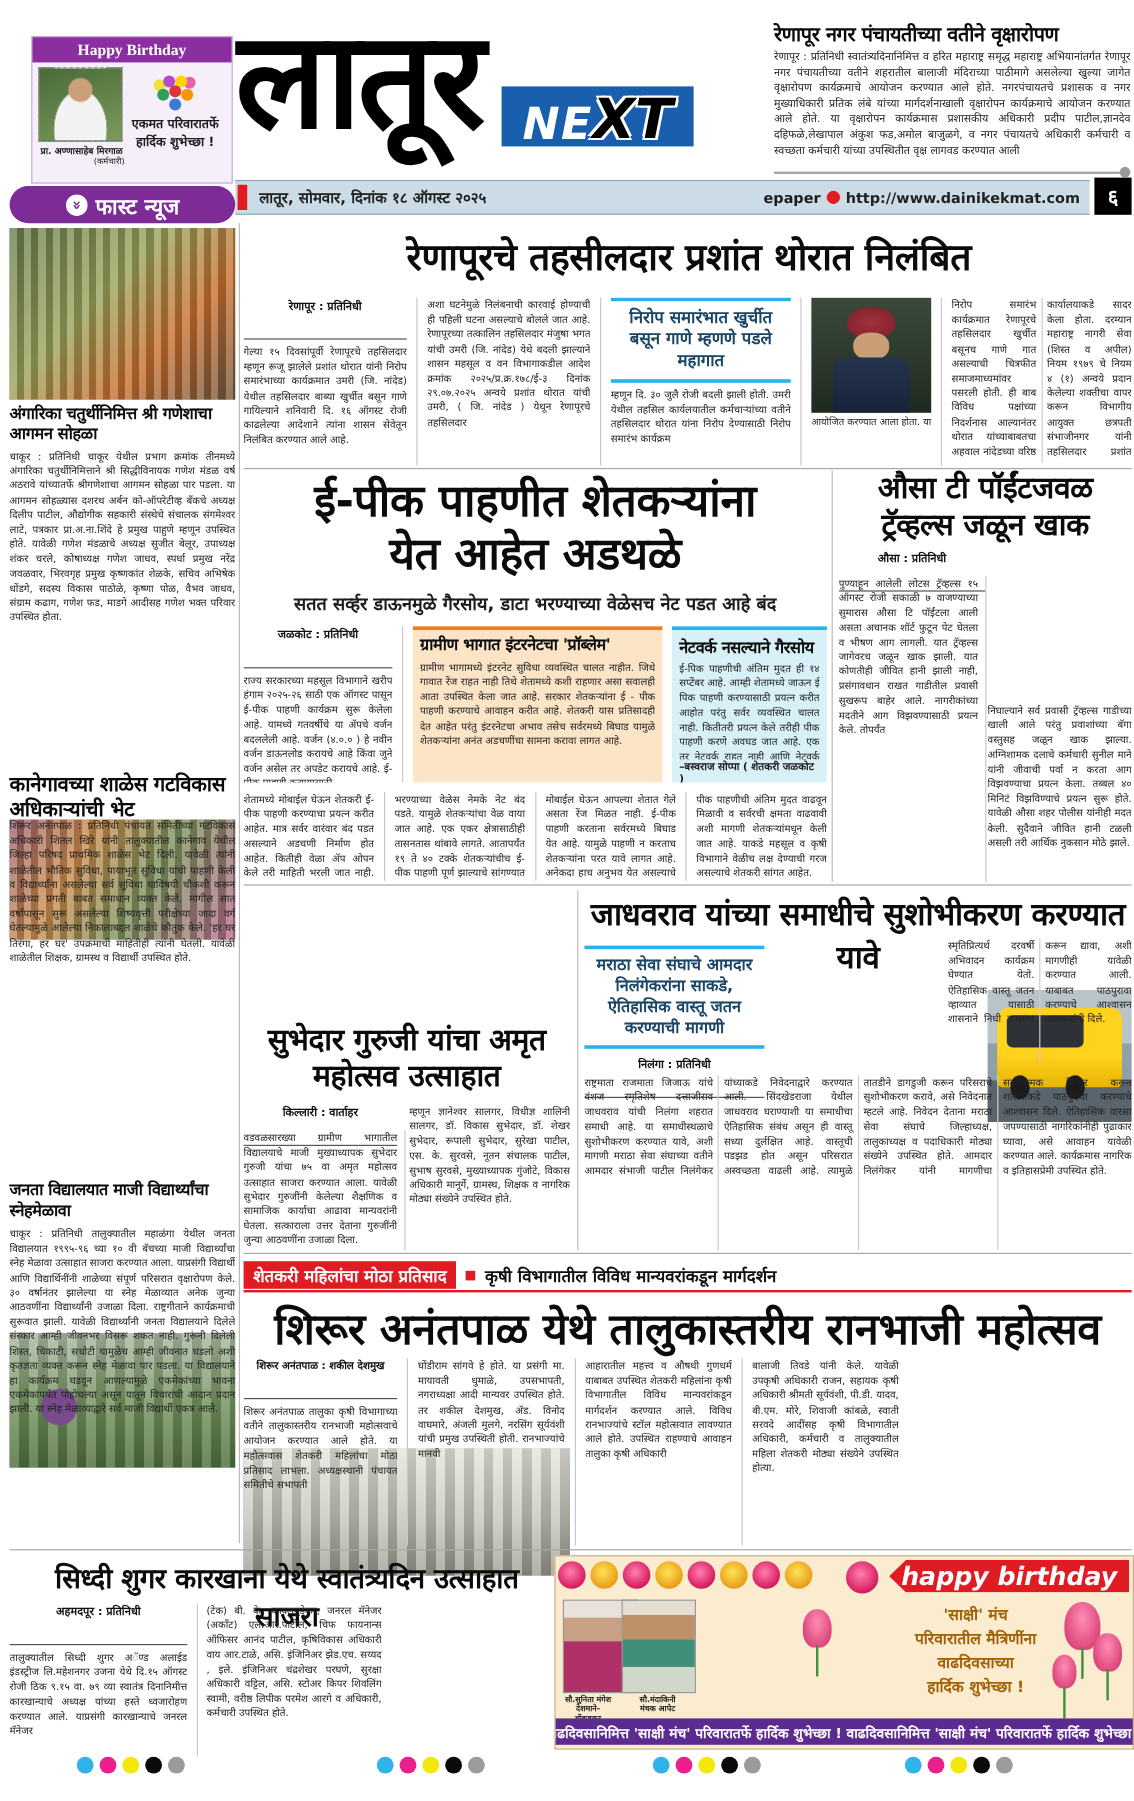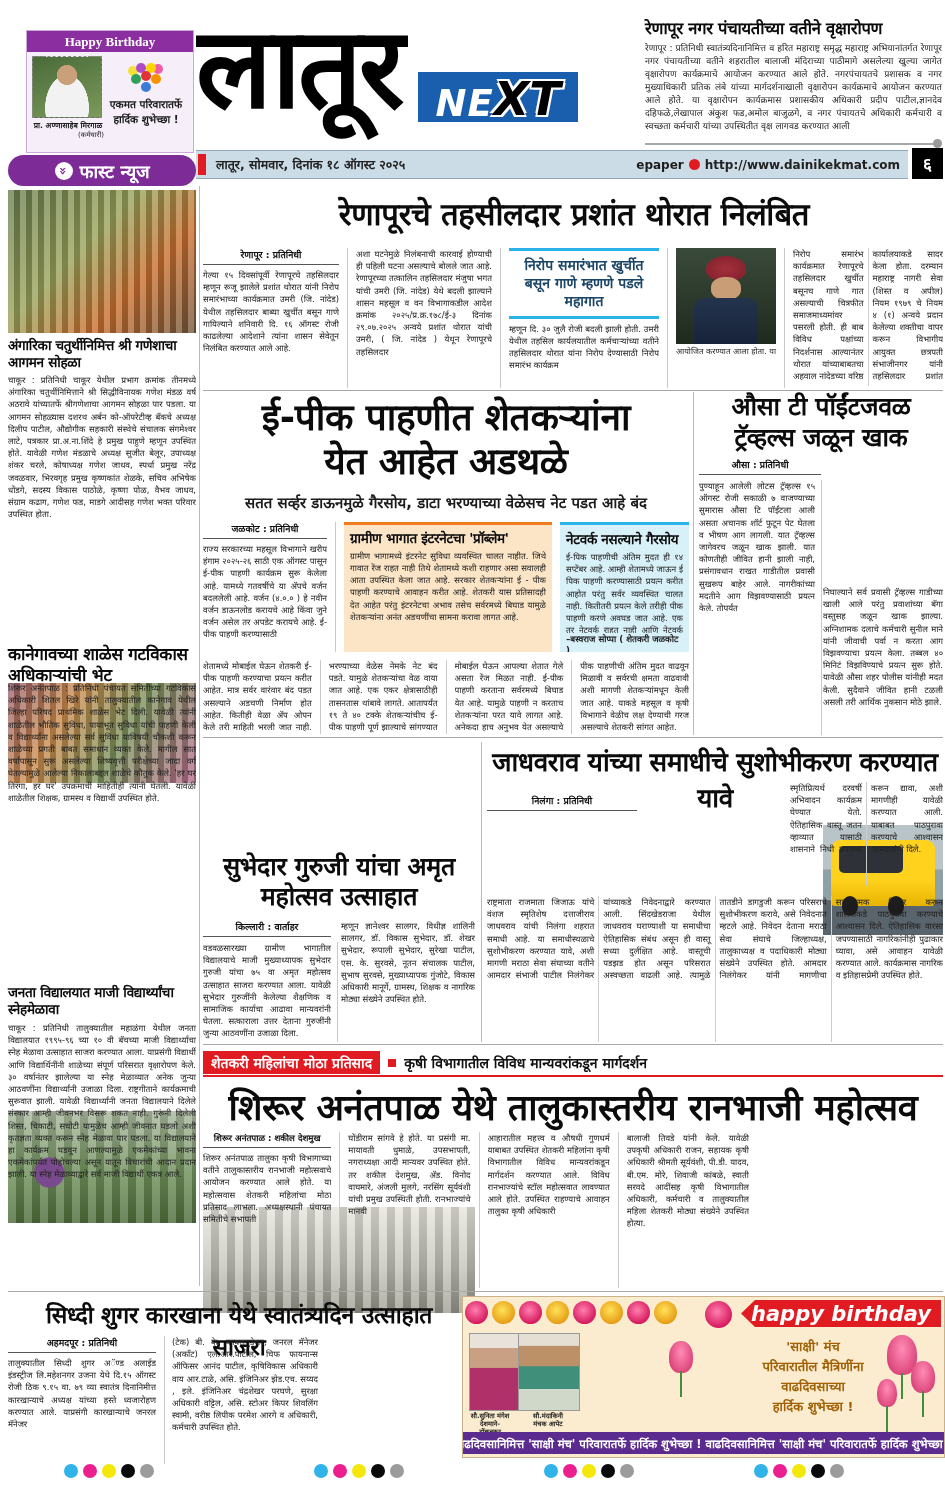--- a/index.html
+++ b/index.html
@@ -1,21 +1,21 @@
 <!DOCTYPE html>
 <html><head>
 <meta charset="utf-8">
 <style>
   html,body{margin:0;padding:0;background:#e9e9e9}
   .page{position:relative;width:945px;height:1501px;background:#fff;font-family:"DejaVu Sans",sans-serif;color:#1c1c1c;overflow:hidden;margin:0 auto}
   .abs{position:absolute}
   .jtext{font-size:8.4px;line-height:1.45;text-align:justify;overflow:hidden;color:#222}
   .hl{font-weight:800;color:#0b0b0b;letter-spacing:-0.3px}
   .center{text-align:center}
-  .byline{font-size:9.3px;font-weight:bold;text-align:center;border-bottom:1.5px solid #555;padding-bottom:3px;margin-bottom:4px;color:#111}
+  .byline{font-size:9.3px;font-weight:bold;text-align:center;border-bottom:1.5px solid #555;padding-bottom:21px;margin-bottom:4px;color:#111}
   .cols{display:flex}
   .col{border-right:1px solid #c9c9c9;padding-right:8px;margin-right:8px;overflow:hidden}
   .col:last-child{border-right:none;padding-right:0;margin-right:0}
   .twocol{columns:2;column-gap:9px;column-rule:1px solid #ccc}
   .fourcol{columns:4;column-gap:9px;column-rule:1px solid #ccc}
   .ph{position:relative;overflow:hidden;background:#ccc}
   .crowd{background-image:repeating-linear-gradient(90deg,rgba(255,255,255,.28) 0 7px,rgba(0,0,0,.14) 7px 14px),linear-gradient(180deg,#b9b3a6,#8e8a7c 60%,#6e6a5e)}
   .ph-shrine{background-image:repeating-linear-gradient(90deg,rgba(255,255,255,.2) 0 6px,rgba(0,0,0,.18) 6px 12px),linear-gradient(135deg,#6b7f4f,#9aa35b 40%,#c96f2f 68%,#72573d)}
   .ph-women{background-image:repeating-linear-gradient(90deg,rgba(255,255,255,.22) 0 6px,rgba(0,0,0,.16) 6px 12px),linear-gradient(120deg,#9a5f6e,#c98a4b 30%,#7a8f5a 60%,#b46a8a)}
   .ph-plant{background-image:radial-gradient(circle at 22% 55%,#7a4a8e 0 9%,transparent 10%),repeating-linear-gradient(90deg,rgba(255,255,255,.18) 0 8px,rgba(0,0,0,.12) 8px 16px),linear-gradient(180deg,#aab9a0,#6f8f5a 55%,#4d6b3a)}
@@ -180,20 +180,21 @@
   <div class="abs hl center" style="left:203px;top:852px;width:272px;font-size:25px;line-height:1.2">सुभेदार गुरुजी यांचा अमृत महोत्सव उत्साहात</div>
   <div class="abs" style="left:203px;top:920px;width:128px">
     <div class="byline">किल्लारी : वार्ताहर</div>
   </div>
   <div class="abs jtext" style="left:203px;top:942px;width:128px;height:100px;border-right:1px solid #c9c9c9;padding-right:6px">वडवळसारख्या ग्रामीण भागातील विद्यालयाचे माजी मुख्याध्यापक सुभेदार गुरुजी यांचा ७५ वा अमृत महोत्सव उत्साहात साजरा करण्यात आला. यावेळी सुभेदार गुरुजींनी केलेल्या शैक्षणिक व सामाजिक कार्याचा आढावा मान्यवरांनी घेतला. सत्काराला उत्तर देताना गुरुजींनी जुन्या आठवणींना उजाळा दिला.</div>
   <div class="abs jtext" style="left:341px;top:920px;width:134px;height:122px">म्हणून ज्ञानेश्वर सालगर, विधीज्ञ शालिनी सालगर, डॉ. विकास सुभेदार, डॉ. शेखर सुभेदार, रूपाली सुभेदार, सुरेखा पाटील, एस. के. सुरवसे, नूतन संचालक पाटील, सुभाष सुरवसे, मुख्याध्यापक गुंजोटे, विकास अधिकारी मानूर्गे, ग्रामस्थ, शिक्षक व नागरिक मोठ्या संख्येने उपस्थित होते.</div>
 
   <div class="abs" style="left:481px;top:742px;height:300px;border-left:1px solid #bbb"></div>
   <div class="abs hl center" style="left:487px;top:743px;width:456px;font-size:26px">जाधवराव यांच्या समाधीचे सुशोभीकरण करण्यात यावे</div>
   <div class="abs" style="left:487px;top:788px;width:150px">
+    <div class="inset-cyan" style="font-size:13.5px">मराठा सेवा संघाचे आमदार निलंगेकरांना साकडे, ऐतिहासिक वास्तू जतन करण्याची मागणी</div>
     <div class="byline" style="margin-top:6px">निलंगा : प्रतिनिधी</div>
   </div>
   <div class="abs ph ph-whitemen" style="left:645px;top:780px;width:138px;height:106px"></div>
   <div class="abs jtext twocol" style="left:790px;top:782px;width:153px;height:104px">स्मृतिप्रित्यर्थ दरवर्षी अभिवादन कार्यक्रम घेण्यात येतो. ऐतिहासिक वास्तू जतन व्हाव्यात यासाठी शासनाने निधी उपलब्ध करून द्यावा, अशी मागणीही यावेळी करण्यात आली. याबाबत पाठपुरावा करण्याचे आश्वासन आमदारांनी दिले.</div>
   <div class="abs jtext fourcol" style="left:487px;top:896px;width:456px;height:146px">राष्ट्रमाता राजमाता जिजाऊ यांचे वंशज स्मृतिशेष दत्ताजीराव जाधवराव यांची निलंगा शहरात समाधी आहे. या समाधीस्थळाचे सुशोभीकरण करण्यात यावे, अशी मागणी मराठा सेवा संघाच्या वतीने आमदार संभाजी पाटील निलंगेकर यांच्याकडे निवेदनाद्वारे करण्यात आली. सिंदखेडराजा येथील जाधवराव घराण्याशी या समाधीचा ऐतिहासिक संबंध असून ही वास्तू सध्या दुर्लक्षित आहे. वास्तूची पडझड होत असून परिसरात अस्वच्छता वाढली आहे. त्यामुळे तातडीने डागडुजी करून परिसराचे सुशोभीकरण करावे, असे निवेदनात म्हटले आहे. निवेदन देताना मराठा सेवा संघाचे जिल्हाध्यक्ष, तालुकाध्यक्ष व पदाधिकारी मोठ्या संख्येने उपस्थित होते. आमदार निलंगेकर यांनी मागणीचा सकारात्मक विचार करून शासनाकडे पाठपुरावा करण्याचे आश्वासन दिले. ऐतिहासिक वारसा जपण्यासाठी नागरिकांनीही पुढाकार घ्यावा, असे आवाहन यावेळी करण्यात आले. कार्यक्रमास नागरिक व इतिहासप्रेमी उपस्थित होते.</div>
 
   <div class="abs rule" style="left:203px;top:1044px;width:740px"></div>
   <div class="abs" style="left:203px;top:1050px;width:740px;height:25px;border-bottom:2px solid #e11b22;display:flex;align-items:center;gap:8px">
     <span style="background:#e11b22;color:#fff;font-size:14px;font-weight:800;padding:2px 8px">शेतकरी महिलांचा मोठा प्रतिसाद</span>
     <span style="width:8px;height:8px;background:#e11b22;display:inline-block"></span>

